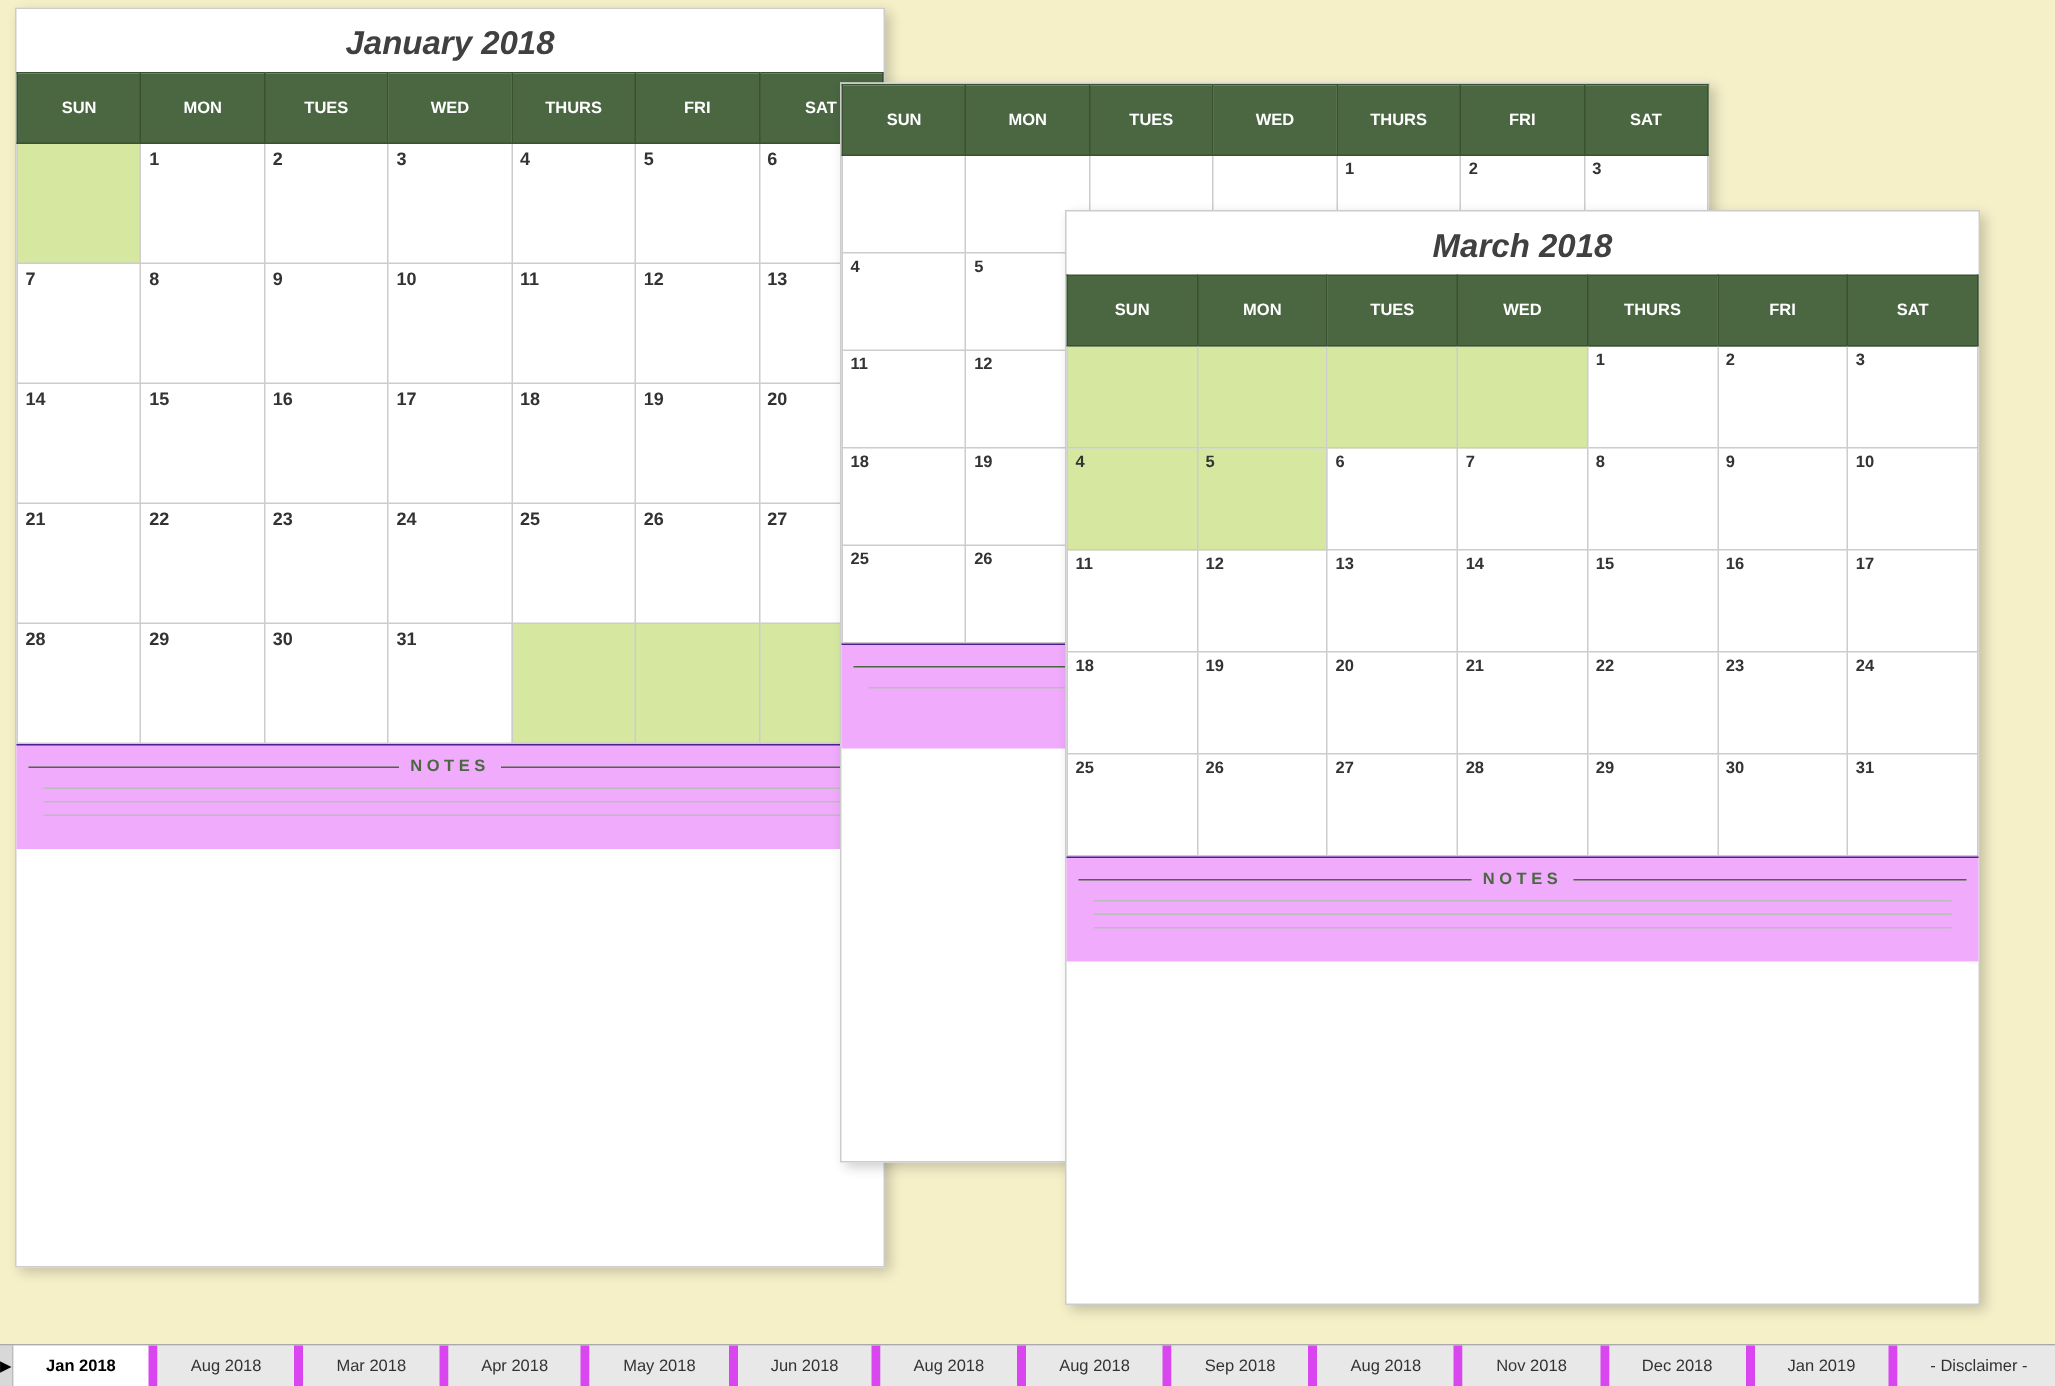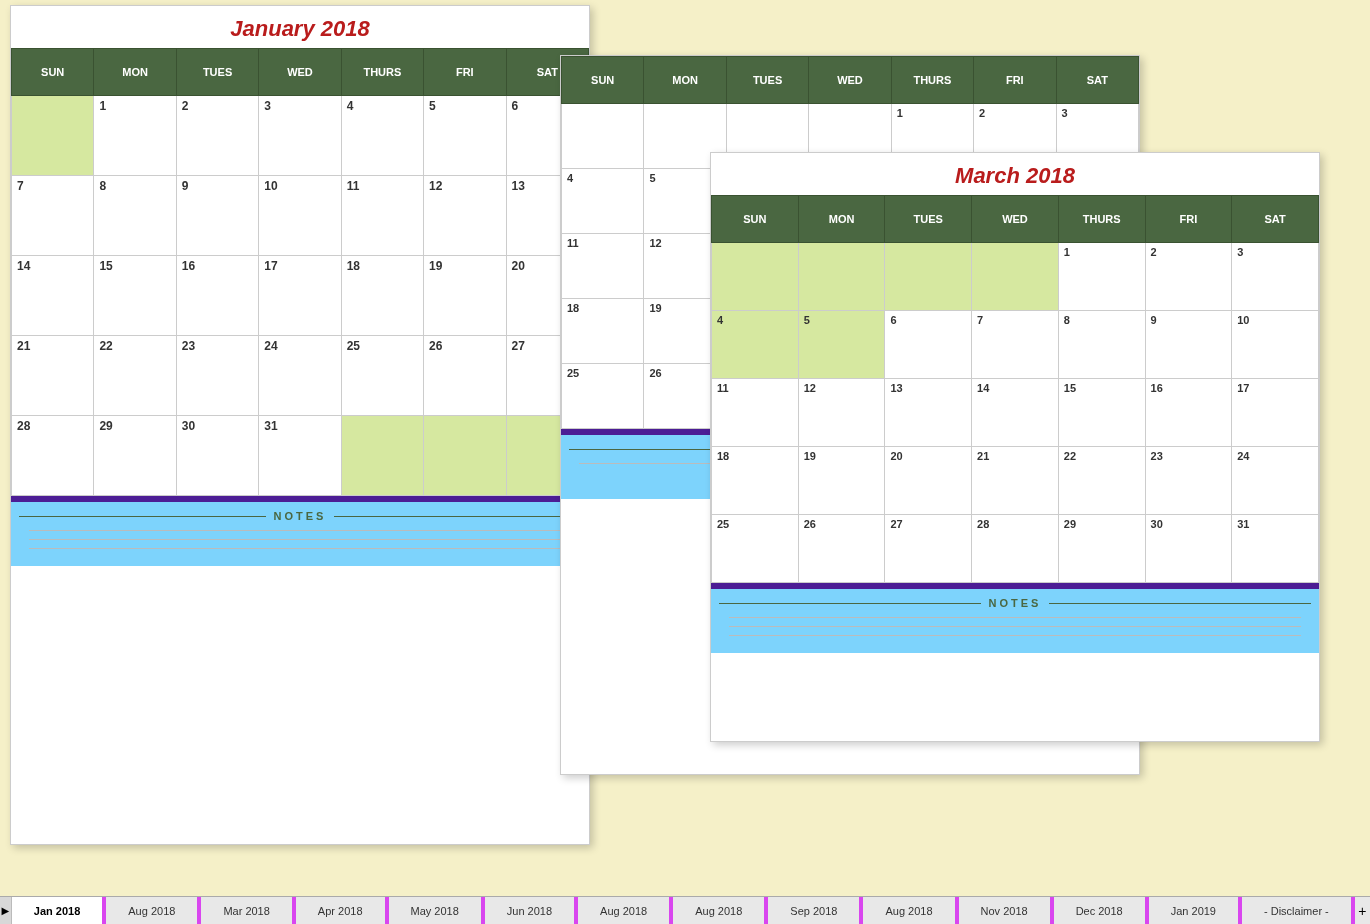--- a/index.html
+++ b/index.html
@@ -43,30 +43,30 @@
     .cal-feb {
       left: 560px;
       top: 55px;
       width: 580px;
       height: 720px;
     }
 
     
     .cal-mar {
       left: 710px;
-      top: 152px;
+      top: 140px;
       width: 610px;
-      height: 590px;
+      height: 730px;
     }
 
     .cal-title {
       text-align: center;
       font-size: 22px;
       font-weight: bold;
-      color: #b91c1c;
+      color: #404040;
       padding: 10px 0 6px;
       font-style: italic;
     }
 
     .cal-grid {
       width: 100%;
       border-collapse: collapse;
     }
 
     .cal-grid th {
@@ -88,22 +88,22 @@
       color: #333;
       height: 80px;
       width: 14.28%;
     }
 
     .cal-grid td.highlight {
       background: #d6e8a0;
     }
 
     .notes-section {
-      background: #7dd3fc;
-      border-top: 6px solid #4c1d95;
+      background: #f0abfc;
+      border-top: 1px solid #4c1d95;
       padding: 8px;
       min-height: 70px;
     }
 
     .notes-label {
       text-align: center;
       font-size: 11px;
       font-weight: bold;
       color: #4a6741;
       letter-spacing: 3px;
@@ -138,21 +138,21 @@
       display: flex;
       align-items: stretch;
       border-top: 1px solid #aaa;
     }
 
     .tab-item {
       padding: 0 22px;
       display: flex;
       align-items: center;
       font-size: 11px;
-      border-right: 4px solid #d946ef;
+      border-right: 6px solid #d946ef;
       cursor: pointer;
       white-space: nowrap;
       background: #e8e8e8;
       color: #333;
     }
 
     .tab-item.active {
       background: white;
       font-weight: bold;
       color: #000;

